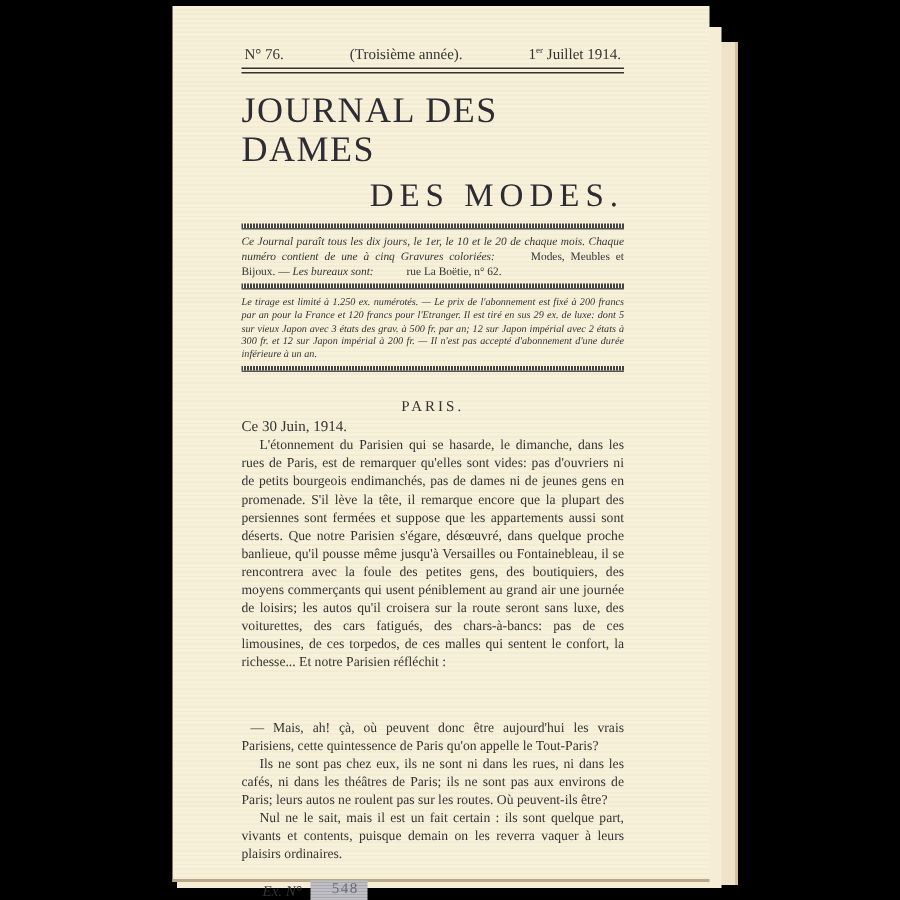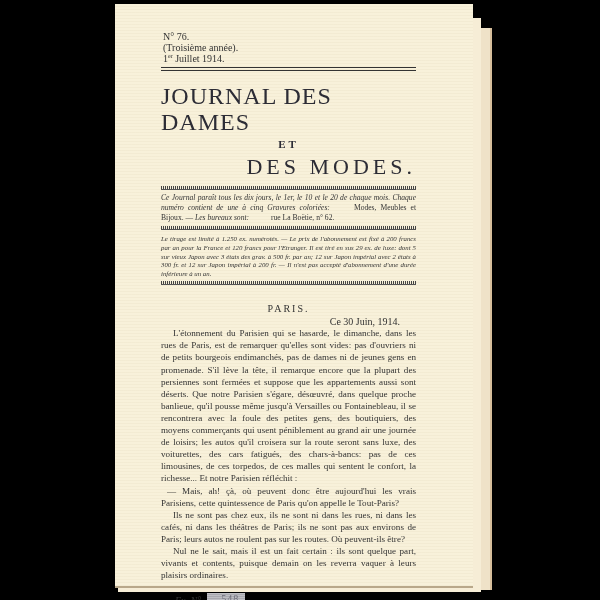--- a/index.html
+++ b/index.html
@@ -20,21 +20,20 @@
       background: #f8f1da;
       background-image: repeating-linear-gradient(0deg, rgba(200,185,150,0.10) 0px, rgba(200,185,150,0.10) 1px, transparent 1px, transparent 3px);
       color: #2a2a2a;
       box-sizing: border-box;
       border-bottom: 2px solid #b9a88a;
     }
     .content { position: absolute; left: 46px; width: 255px; top: 27px; }
     .header-line {
       display: flex; justify-content: space-between; font-size: 10px; color: #333;
       padding: 0 2px 2px 2px;
-      flex-direction: column;
     }
     .header-line sup { font-size: 6px; }
     .double-rule { border-top: 1.5px solid #333; border-bottom: 1px solid #333; height: 2px; margin-top: 1px; }
     .title {
       text-align: left; font-size: 24px; letter-spacing: 1px; color: #2c2c35; margin-top: 12px; line-height: 26px;
     }
     .title-et { text-align: center; font-size: 11px; letter-spacing: 3px; margin-top: 3px; font-weight: bold; color: #2c2c35; }
     .title-sub { text-align: right; font-size: 22px; letter-spacing: 4px; margin-top: 4px; color: #2c2c35; }
     .wavy {
       height: 3px; margin-top: 6px;
@@ -43,24 +42,24 @@
     }
     .notice {
       font-size: 7.6px; font-style: italic; line-height: 10px; text-align: justify;
       margin-top: 3px; color: #333;
     }
     .notice .upright { font-style: normal; margin-left: 20px; }
     .small-notice {
       font-size: 6.8px; font-style: italic; line-height: 8.6px; text-align: justify; margin-top: 5px; color: #333;
     }
     .section-title { text-align: center; font-size: 10px; letter-spacing: 2px; margin-top: 18px; color: #333; }
-    .dateline { text-align: right; font-size: 10px; margin-top: 2px; padding-right: 16px; color: #333; }
+    .dateline { text-align: left; font-size: 10px; margin-top: 2px; padding-right: 16px; color: #333; }
     .body-text { font-size: 9.1px; line-height: 12.1px; text-align: justify; color: #333; margin-top: 0px; }
     .body-text p { margin: 0; text-indent: 12px; }
-    .body-text p.dialog { text-indent: 6px; }
+    .body-text p.dialog { text-indent: 6px; margin-top: 31px; }
     .ex-line { margin-top: 12px; padding-left: 14px; font-size: 10px; font-style: italic; display: flex; align-items: center; gap: 6px; color: #333; }
     .stamp {
       display: inline-block; background: #a9a9b0; color: #6b6b78; font-style: normal; font-size: 10px;
       padding: 0 6px 0 14px; letter-spacing: 1px; height: 15px; line-height: 11px;
       background-image: repeating-linear-gradient(0deg, rgba(255,255,255,0.25) 0px, rgba(255,255,255,0.25) 1px, transparent 1px, transparent 2px);
     }
   </style>
 </head>
 <body>
 
@@ -71,21 +70,20 @@
   <div class="content">
 
     <div class="header-line">
       <span>N° 76.</span>
       <span>(Troisième année).</span>
       <span><span>1</span><sup>er</sup><span> Juillet 1914.</span></span>
     </div>
     <div class="double-rule"></div>
 
     <div class="title">JOURNAL DES DAMES</div>
-    <div class="title-et">ET</div>
     <div class="title-sub">DES MODES.</div>
 
     <div class="wavy"></div>
     <div class="notice">
       <span>Ce Journal paraît tous les dix jours, le 1er, le 10 et le 20 de chaque mois. Chaque numéro contient de une à cinq Gravures coloriées: </span><span class="upright">Modes, Meubles et Bijoux. — </span><span>Les bureaux sont: </span><span class="upright">rue La Boëtie, n° 62.</span>
     </div>
     <div class="wavy" style="margin-top:3px;"></div>
 
     <div class="small-notice">Le tirage est limité à 1.250 ex. numérotés. — Le prix de l'abonnement est fixé à 200 francs par an pour la France et 120 francs pour l'Etranger. Il est tiré en sus 29 ex. de luxe: dont 5 sur vieux Japon avec 3 états des grav. à 500 fr. par an; 12 sur Japon impérial avec 2 états à 300 fr. et 12 sur Japon impérial à 200 fr. — Il n'est pas accepté d'abonnement d'une durée inférieure à un an.</div>
     <div class="wavy" style="margin-top:3px;"></div>

